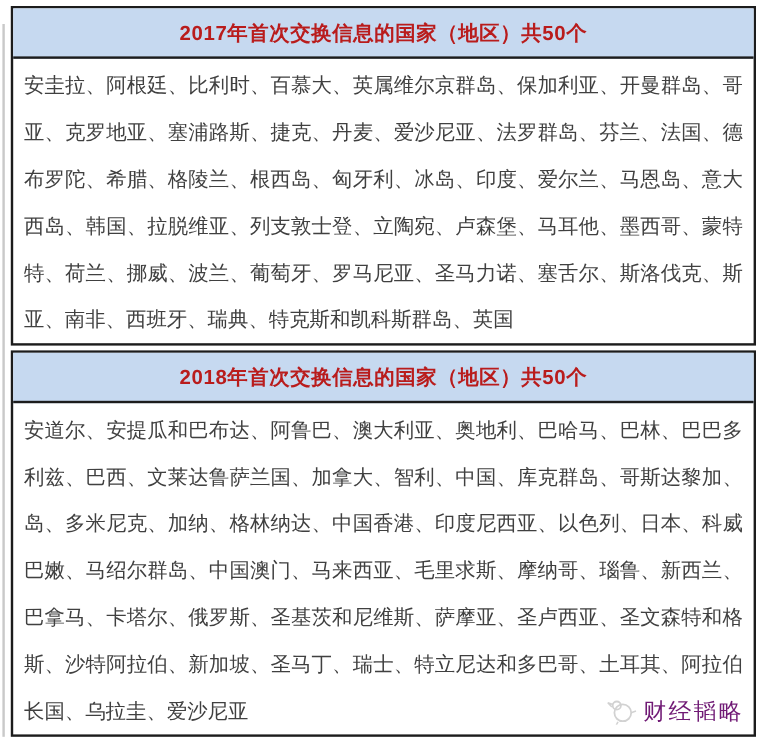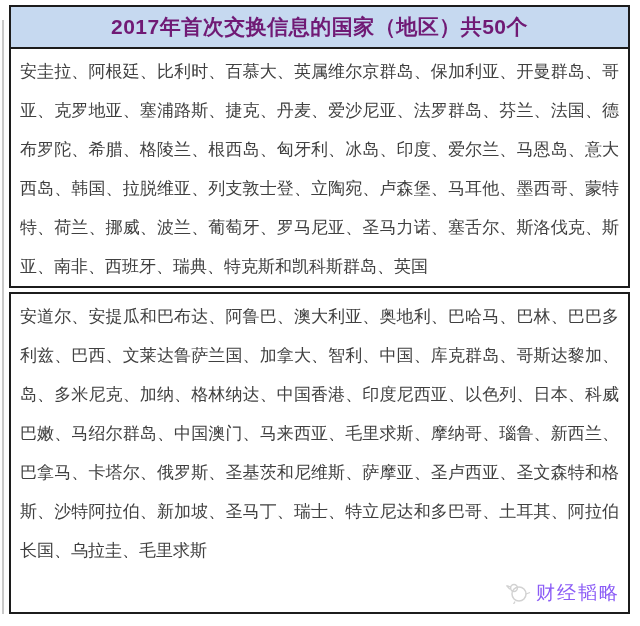--- a/index.html
+++ b/index.html
@@ -32,23 +32,23 @@
   }
   .tbl-2017 { top: 5px;   height: 283px; }
   .tbl-2018 { top: 292px; height: 322px; }
   .tbl-header {
     height: 40px;
     background: #c6d9f0;
     border-bottom: 2px solid #1c1c1c;
     display: flex;
     align-items: center;
     justify-content: center;
-    font-size: 21px;
+    font-size: 17px;
     font-weight: bold;
-    color: #701a75;
+    color: #b91c1c;
     letter-spacing: 0.5px;
   }
   .tbl-body {
     padding: 3px 9px 0 9px;
     position: relative;
   }
   .cline {
     height: 39px;
     line-height: 39px;
     font-size: 17px;
@@ -64,21 +64,21 @@
     text-align: center;
     text-align-last: left;
   }
   .watermark {
     position: absolute;
     right: 8px;
     bottom: 6px;
     display: flex;
     align-items: center;
     gap: 5px;
-    color: #8b5cf6;
+    color: #701a75;
     font-size: 19px;
     letter-spacing: 2px;
     user-select: none;
   }
   .watermark svg { display: block; }
 </style>
 </head>
 <body>
 
 <div class="edge-line"></div>
@@ -89,28 +89,29 @@
     <div class="cline jline">安圭拉、阿根廷、比利时、百慕大、英属维尔京群岛、保加利亚、开曼群岛、哥伦比</div>
     <div class="cline jline">亚、克罗地亚、塞浦路斯、捷克、丹麦、爱沙尼亚、法罗群岛、芬兰、法国、德国、直</div>
     <div class="cline jline">布罗陀、希腊、格陵兰、根西岛、匈牙利、冰岛、印度、爱尔兰、马恩岛、意大利、泽</div>
     <div class="cline jline">西岛、韩国、拉脱维亚、列支敦士登、立陶宛、卢森堡、马耳他、墨西哥、蒙特塞拉</div>
     <div class="cline jline">特、荷兰、挪威、波兰、葡萄牙、罗马尼亚、圣马力诺、塞舌尔、斯洛伐克、斯洛文尼</div>
     <div class="cline lastline">亚、南非、西班牙、瑞典、特克斯和凯科斯群岛、英国</div>
   </div>
 </div>
 
 <div class="tbl tbl-2018">
+  <div class="tbl-header">2018年首次交换信息的国家（地区）共50个</div>
   <div class="tbl-body">
     <div class="cline jline">安道尔、安提瓜和巴布达、阿鲁巴、澳大利亚、奥地利、巴哈马、巴林、巴巴多斯、伯</div>
     <div class="cline jline">利兹、巴西、文莱达鲁萨兰国、加拿大、智利、中国、库克群岛、哥斯达黎加、库拉索</div>
     <div class="cline jline">岛、多米尼克、加纳、格林纳达、中国香港、印度尼西亚、以色列、日本、科威特、黎</div>
     <div class="cline jline">巴嫩、马绍尔群岛、中国澳门、马来西亚、毛里求斯、摩纳哥、瑙鲁、新西兰、纽埃、</div>
     <div class="cline jline">巴拿马、卡塔尔、俄罗斯、圣基茨和尼维斯、萨摩亚、圣卢西亚、圣文森特和格林纳丁</div>
     <div class="cline jline">斯、沙特阿拉伯、新加坡、圣马丁、瑞士、特立尼达和多巴哥、土耳其、阿拉伯联合酋</div>
-    <div class="cline lastline">长国、乌拉圭、毛里求斯</div>
+    <div class="cline lastline">长国、乌拉圭、爱沙尼亚</div>
   </div>
 
   <div class="watermark">
     <span>
       <svg width="26" height="22" viewBox="0 0 26 22" fill="none" xmlns="http://www.w3.org/2000/svg">
         <circle cx="14" cy="12" r="7" stroke="#d2d2d2" stroke-width="1.5"></circle>
         <circle cx="9" cy="6" r="3.4" stroke="#d2d2d2" stroke-width="1.5"></circle>
         <path d="M5.8 5 L1.5 3.6 L4.9 7.2" stroke="#d2d2d2" stroke-width="1.3" fill="none"></path>
         <path d="M21 12 L25 10.5" stroke="#d2d2d2" stroke-width="1.3"></path>
         <path d="M10 19.5 L8.6 22" stroke="#d2d2d2" stroke-width="1.3"></path>

